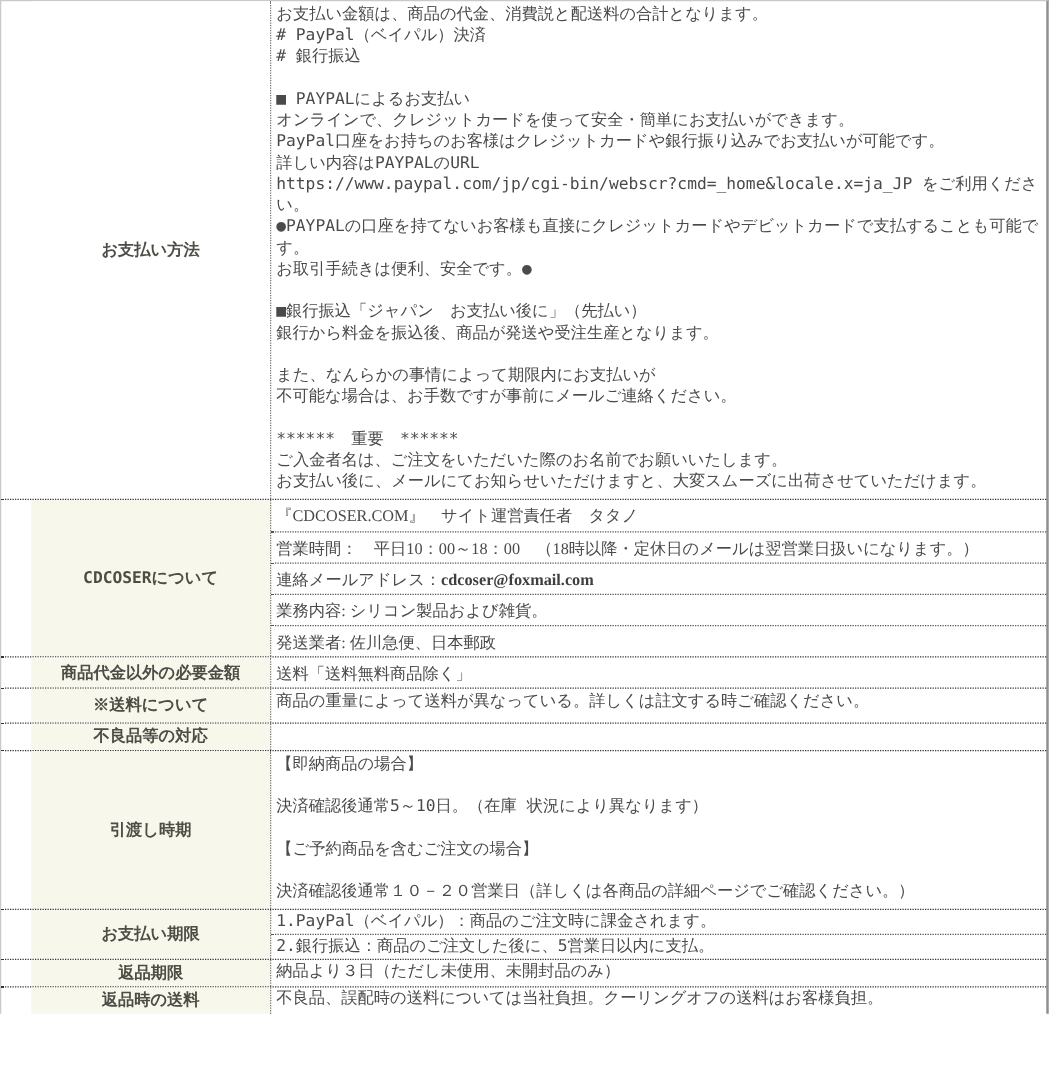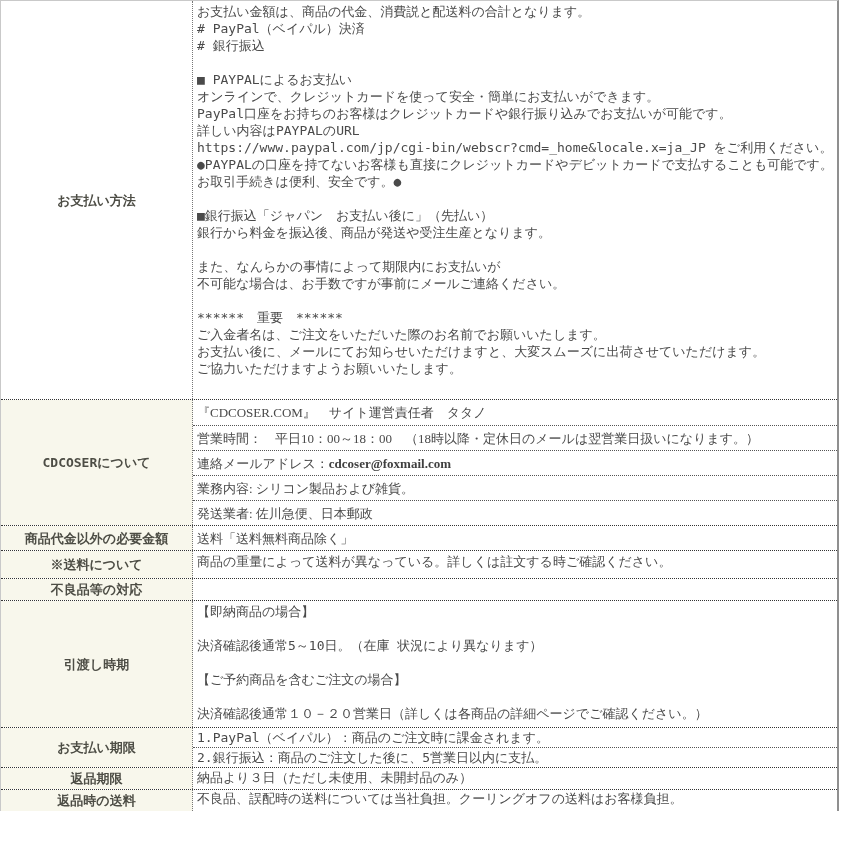--- a/index.html
+++ b/index.html
@@ -18,20 +18,21 @@
   .row{display:flex;border-top:1px dotted #333;}
   .row:first-child{border-top:none;}
   .hcell{
     width:192px;min-width:192px;box-sizing:border-box;
     background:#f8f7ec;
     border-right:1px dotted #777;
     display:flex;align-items:center;justify-content:center;
     text-align:left;
     font-weight:bold;color:#4d4d45;
     padding:2px 4px;
+    margin-left:24px;
   }
   .row.r0 .hcell{background:#ffffff;}
   .content{flex:1;display:flex;flex-direction:column;min-width:0;}
   .subcell{
     box-sizing:border-box;
     border-top:1px dotted #555;
     padding:2px 4px;
     flex:0 0 auto;
   }
   .subcell:first-child{border-top:none;}
@@ -73,21 +74,20 @@
           <div class="line"></div>
           <div class="line">■銀行振込「ジャパン　お支払い後に」（先払い）</div>
           <div class="line">銀行から料金を振込後、商品が発送や受注生産となります。</div>
           <div class="line"></div>
           <div class="line">また、なんらかの事情によって期限内にお支払いが</div>
           <div class="line">不可能な場合は、お手数ですが事前にメールご連絡ください。</div>
           <div class="line"></div>
           <div class="line">******　重要　******</div>
           <div class="line">ご入金者名は、ご注文をいただいた際のお名前でお願いいたします。</div>
           <div class="line">お支払い後に、メールにてお知らせいただけますと、大変スムーズに出荷させていただけます。</div>
-          <div class="line">ご協力いただけますようお願いいたします。</div>
         </div>
       </div>
     </div>
     <div class="row r1">
       <div class="hcell">
         <span>CDCOSERについて</span>
       </div>
       <div class="content">
         <div class="subcell">
           <div class="line">『CDCOSER.COM』　サイト運営責任者　タタノ</div>

